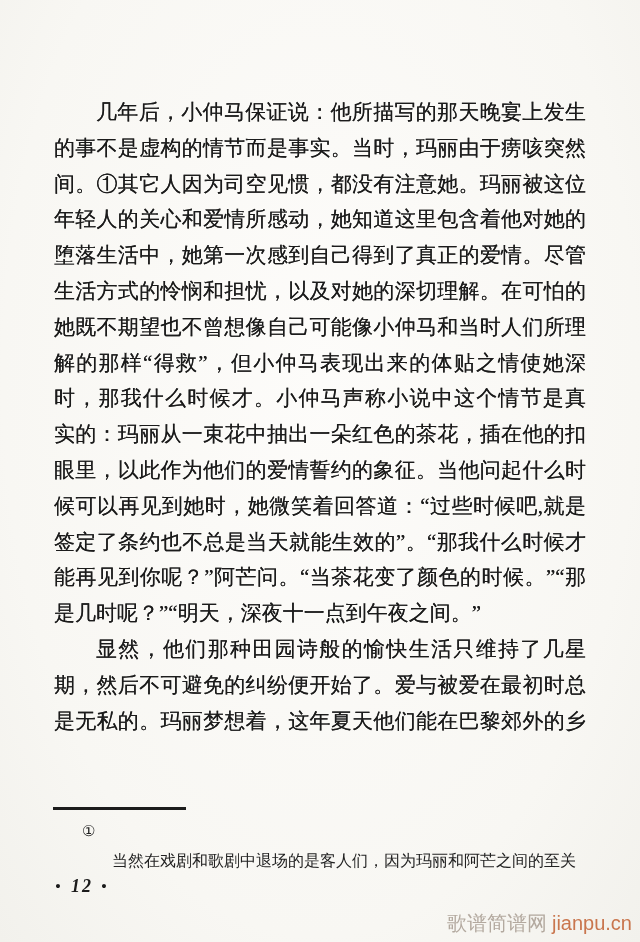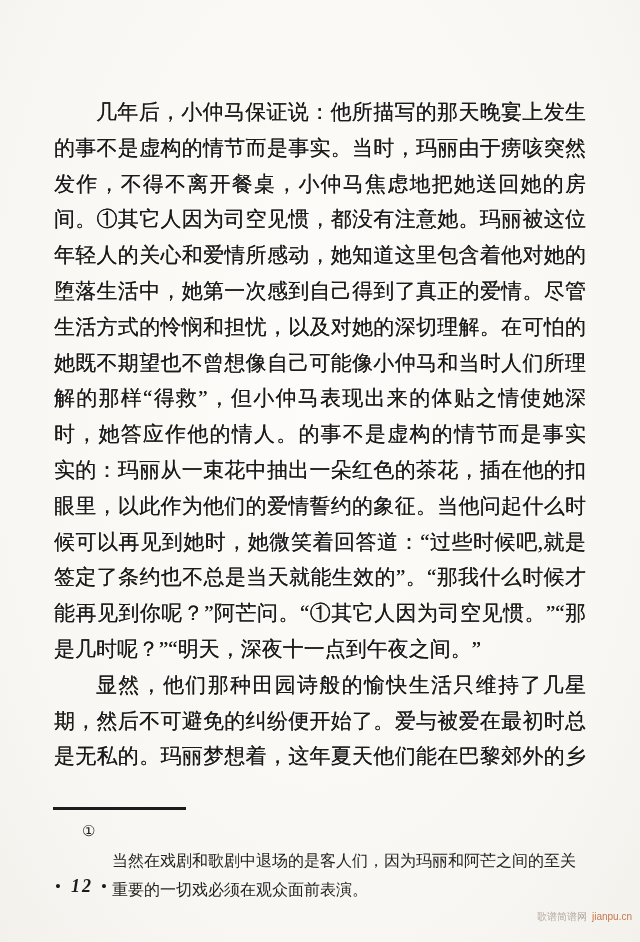--- a/index.html
+++ b/index.html
@@ -85,61 +85,59 @@
     font-style: italic;
     font-weight: bold;
     padding: 0 8px;
     font-size: 18px;
     text-align: center;
   }
   .watermark {
     position: absolute;
     right: 8px;
     top: 910px;
-    font-size: 10px;
+    font-size: 20px;
     font-family: "Liberation Sans", "DejaVu Sans", sans-serif;
     white-space: nowrap;
   }
   .wm-name { color: #b3a99f; }
   .wm-url  { color: #c9764e; margin-left: 5px; }
 </style>
 </head>
 <body>
 
 <div class="page">
 
   <div class="bodytext">
     <div class="line indent">几年后，小仲马保证说：他所描写的那天晚宴上发生</div>
     <div class="line">的事不是虚构的情节而是事实。当时，玛丽由于痨咳突然</div>
-    <div class="line">发作，不得不离开餐桌，小仲马焦虑地把她送回她的房</div>
     <div class="line">间。①其它人因为司空见惯，都没有注意她。玛丽被这位</div>
     <div class="line">年轻人的关心和爱情所感动，她知道这里包含着他对她的</div>
     <div class="line">堕落生活中，她第一次感到自己得到了真正的爱情。尽管</div>
     <div class="line">生活方式的怜悯和担忧，以及对她的深切理解。在可怕的</div>
     <div class="line">她既不期望也不曾想像自己可能像小仲马和当时人们所理</div>
     <div class="line">解的那样“得救”，但小仲马表现出来的体贴之情使她深</div>
-    <div class="line">时，她答应作他的情人。的事不是虚构的情节而是事实</div>
+    <div class="line">时，那我什么时候才。小仲马声称小说中这个情节是真</div>
     <div class="line">实的：玛丽从一束花中抽出一朵红色的茶花，插在他的扣</div>
     <div class="line">眼里，以此作为他们的爱情誓约的象征。当他问起什么时</div>
     <div class="line">候可以再见到她时，她微笑着回答道：“过些时候吧,就是</div>
     <div class="line">签定了条约也不总是当天就能生效的”。“那我什么时候才</div>
-    <div class="line">能再见到你呢？”阿芒问。“①其它人因为司空见惯。”“那</div>
+    <div class="line">能再见到你呢？”阿芒问。“当茶花变了颜色的时候。”“那</div>
     <div class="line short">是几时呢？”“明天，深夜十一点到午夜之间。”</div>
     <div class="line indent">显然，他们那种田园诗般的愉快生活只维持了几星</div>
     <div class="line">期，然后不可避免的纠纷便开始了。爱与被爱在最初时总</div>
     <div class="line">是无私的。玛丽梦想着，这年夏天他们能在巴黎郊外的乡</div>
   </div>
 
   <div class="fn-sep"></div>
 
   <div class="footnote">
     <span class="fn-marker">①</span>
     <div class="fn-text">
       <div>当然在戏剧和歌剧中退场的是客人们，因为玛丽和阿芒之间的至关</div>
-      <div>重要的一切戏必须在观众面前表演。</div>
     </div>
   </div>
 
   <div class="page-number">
     <span>•</span><span class="num">12</span><span>•</span>
   </div>
 
   <div class="watermark">
     <span class="wm-name">歌谱简谱网</span><span class="wm-url">jianpu.cn</span>
   </div>

